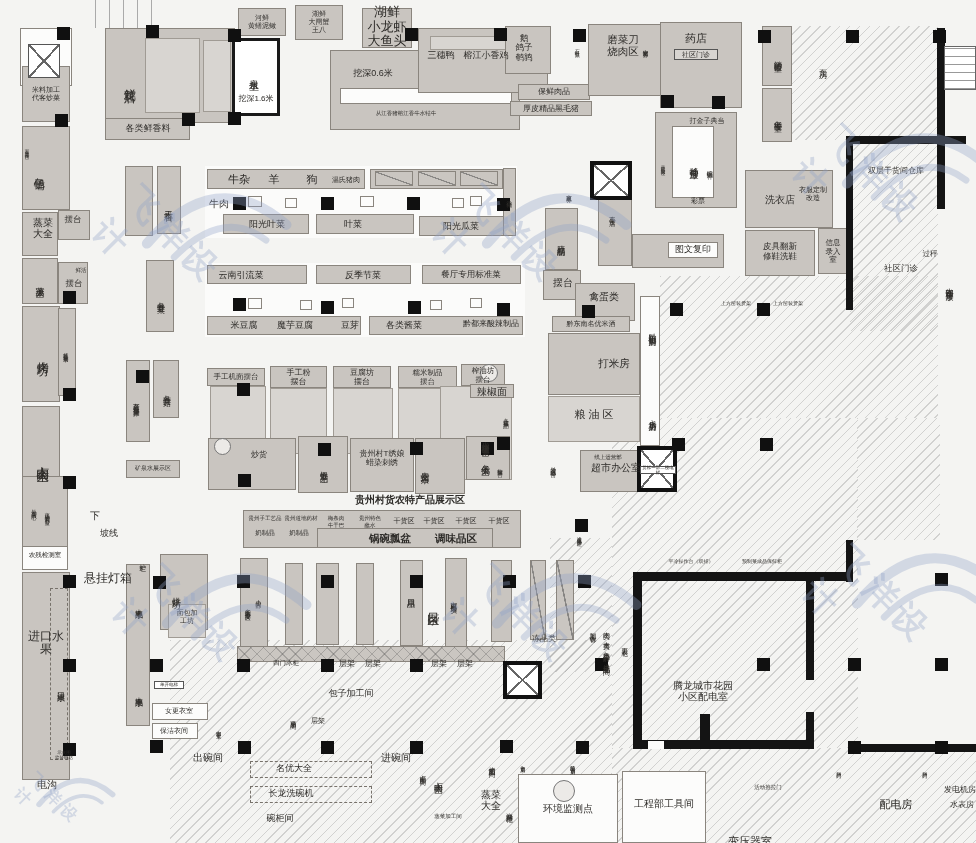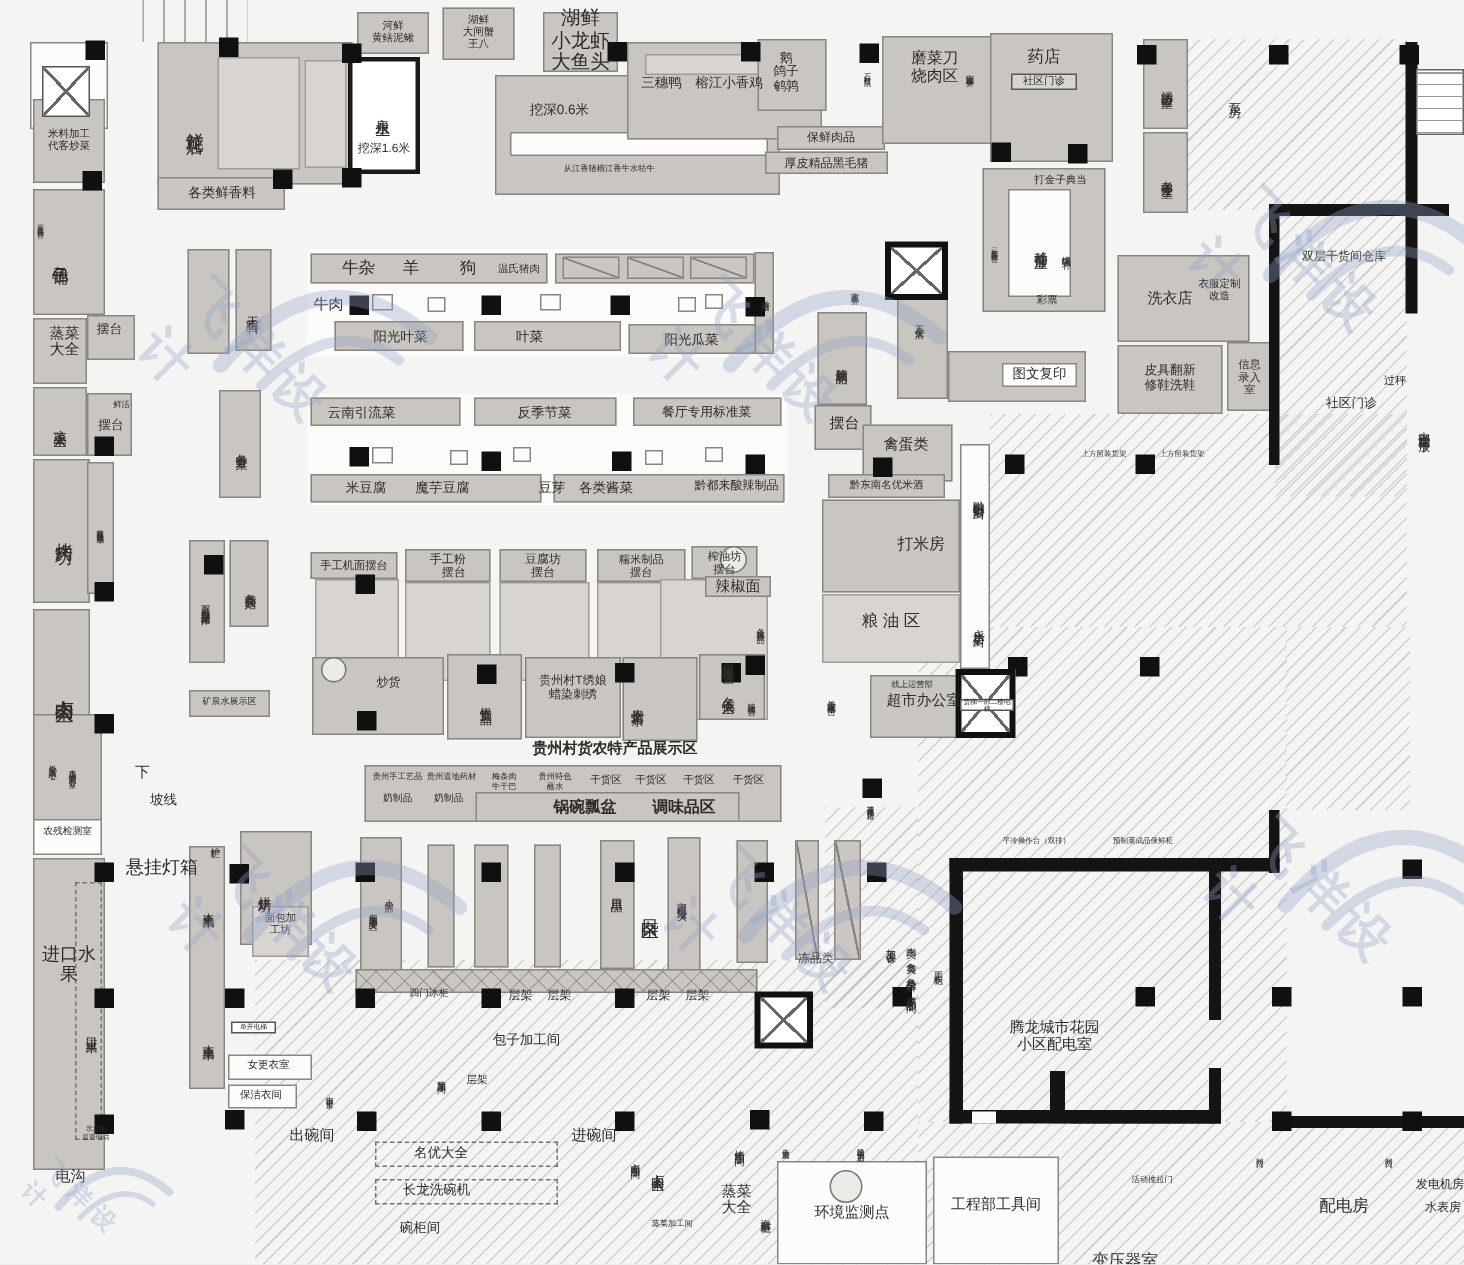--- a/index.html
+++ b/index.html
@@ -336,32 +336,32 @@
     <div class="it l" style="left: 204px; top: 198px; width: 30px; height: 12px; font-size: 10px;">牛肉</div>
     <div class="it l" style="left: 238px; top: 219px; width: 58px; height: 10px; font-size: 9px;">阳光叶菜</div>
     <div class="it l" style="left: 338px; top: 219px; width: 30px; height: 10px; font-size: 9px;">叶菜</div>
     <div class="it l" style="left: 432px; top: 221px; width: 58px; height: 10px; font-size: 9px;">阳光瓜菜</div>
     <div class="it l v" style="left: 504px; top: 184px; width: 10px; height: 26px; font-size: 6px;">香猪</div>
     <div class="it l" style="left: 210px; top: 270px; width: 62px; height: 10px; font-size: 9px;">云南引流菜</div>
     <div class="it l" style="left: 336px; top: 270px; width: 54px; height: 10px; font-size: 9px;">反季节菜</div>
     <div class="it l" style="left: 428px; top: 270px; width: 86px; height: 10px; font-size: 8.5px;">餐厅专用标准菜</div>
     <div class="it l" style="left: 226px; top: 320px; width: 36px; height: 10px; font-size: 9px;">米豆腐</div>
     <div class="it l" style="left: 272px; top: 320px; width: 46px; height: 10px; font-size: 9px;">魔芋豆腐</div>
-    <div class="it l" style="left: 354px; top: 320px; width: 28px; height: 10px; font-size: 9px;">豆芽</div>
+    <div class="it l" style="left: 336px; top: 320px; width: 28px; height: 10px; font-size: 9px;">豆芽</div>
     <div class="it l" style="left: 380px; top: 320px; width: 48px; height: 10px; font-size: 9px;">各类酱菜</div>
     <div class="it l" style="left: 458px; top: 320px; width: 66px; height: 9px; font-size: 8px;">黔都来酸辣制品</div>
     <div class="it l" style="left: 550px; top: 277px; width: 26px; height: 11px; font-size: 10px;">摆台</div>
     <div class="it l" style="left: 582px; top: 291px; width: 44px; height: 12px; font-size: 10px;">禽蛋类</div>
     <div class="it l" style="left: 556px; top: 319px; width: 70px; height: 10px; font-size: 7px;">黔东南名优米酒</div>
     <div class="it l v" style="left: 553px; top: 218px; width: 13px; height: 46px; font-size: 8px;">腌腊制品</div>
     <div class="it l v" style="left: 607px; top: 194px; width: 11px; height: 38px; font-size: 6.5px;">小五金店</div>
     <div class="it l v" style="left: 565px; top: 176px; width: 9px; height: 32px; font-size: 5.5px;">家政服务</div>
     <div class="it l" style="left: 670px; top: 244px; width: 46px; height: 11px; font-size: 9px;">图文复印</div>
     <div class="it l" style="left: 208px; top: 372px; width: 56px; height: 11px; font-size: 7.5px;">手工机面摆台</div>
-    <div class="it l" style="left: 272px; top: 368px; width: 53px; height: 19px; font-size: 8px; text-align: right;">手工粉
+    <div class="it l" style="left: 272px; top: 368px; width: 53px; height: 19px; font-size: 8px;">手工粉
 摆台</div>
     <div class="it l" style="left: 335px; top: 368px; width: 54px; height: 19px; font-size: 8px;">豆腐坊
 摆台</div>
     <div class="it l" style="left: 400px; top: 368px; width: 55px; height: 19px; font-size: 7.5px;">糯米制品
 摆台</div>
     <div class="it l" style="left: 463px; top: 366px; width: 40px; height: 19px; font-size: 7.5px;">榨油坊
 摆台</div>
     <div class="it l" style="left: 472px; top: 386px; width: 40px; height: 11px; font-size: 10px;">辣椒面</div>
     <div class="it l v" style="left: 478px; top: 400px; width: 12px; height: 78px; font-size: 8px;">贵州辣椒名优大全</div>
     <div class="it l v" style="left: 502px; top: 392px; width: 9px; height: 50px; font-size: 5.5px;">各式辣椒产品</div>

